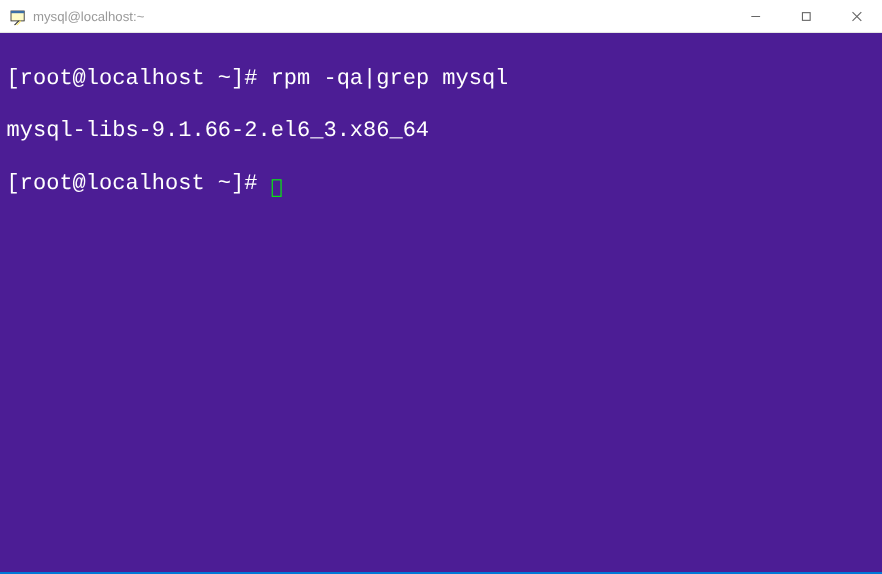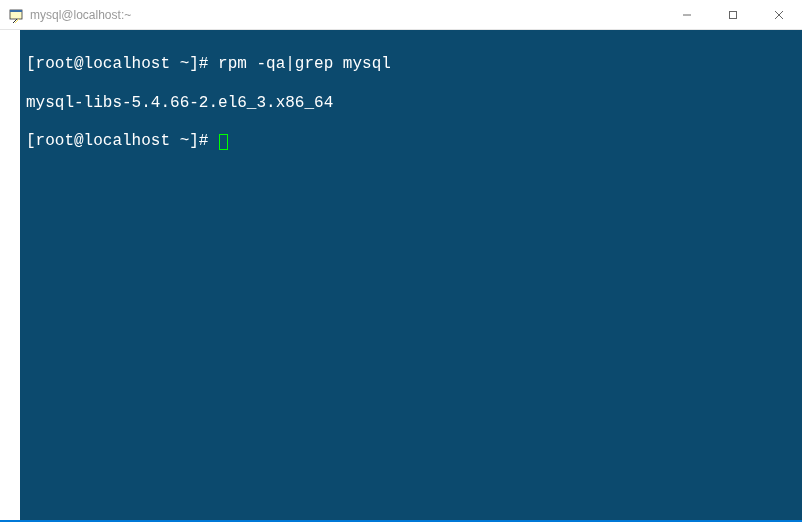--- a/index.html
+++ b/index.html
@@ -45,29 +45,28 @@
       height: 30px;
       display: flex;
       align-items: center;
       justify-content: center;
       color: #666;
       font-size: 10px;
       cursor: pointer;
     }
     .terminal {
       flex: 1;
-      background: #0c4a6e;
+      background: #4c1d95;
       padding: 6px;
       font-family: "Consolas", "Courier New", monospace;
-      font-size: 16px;
+      font-size: 20px;
       line-height: 1.2;
       color: #ffffff;
       overflow: hidden;
       white-space: pre;
-      margin-left: 20px;
     }
     .line {
       display: block;
     }
     .cursor-block {
       display: inline-block;
       width: 9px;
       height: 16px;
       border: 1px solid #00ff00;
       vertical-align: text-bottom;
@@ -106,17 +105,17 @@
       <svg width="10" height="10" viewBox="0 0 10 10">
           <line x1="1" y1="1" x2="9" y2="9" stroke="#666" stroke-width="1"></line>
           <line x1="9" y1="1" x2="1" y2="9" stroke="#666" stroke-width="1"></line>
         </svg>
     </div>
   </div>
 </div>
 
 <div class="terminal">
 <span class="line"><span>[root@localhost ~]# </span><span>rpm -qa|grep mysql</span></span>
-<span class="line">mysql-libs-5.4.66-2.el6_3.x86_64</span>
+<span class="line">mysql-libs-9.1.66-2.el6_3.x86_64</span>
 <span class="line"><span>[root@localhost ~]# </span><span class="cursor-block"></span></span>
 </div>
 
 <div class="bottom-strip"></div>
 
 </body></html>

